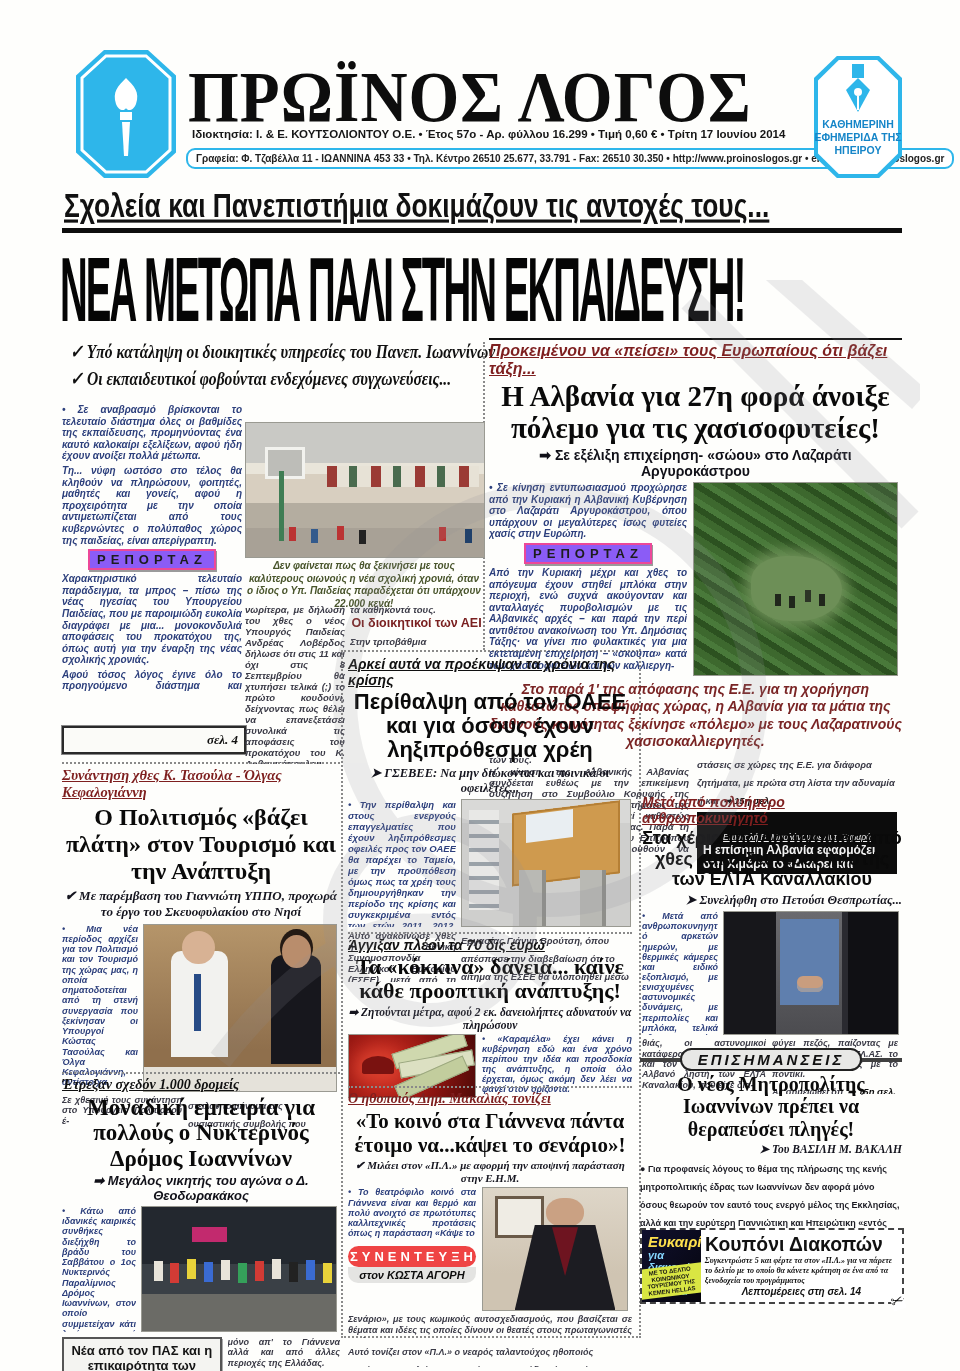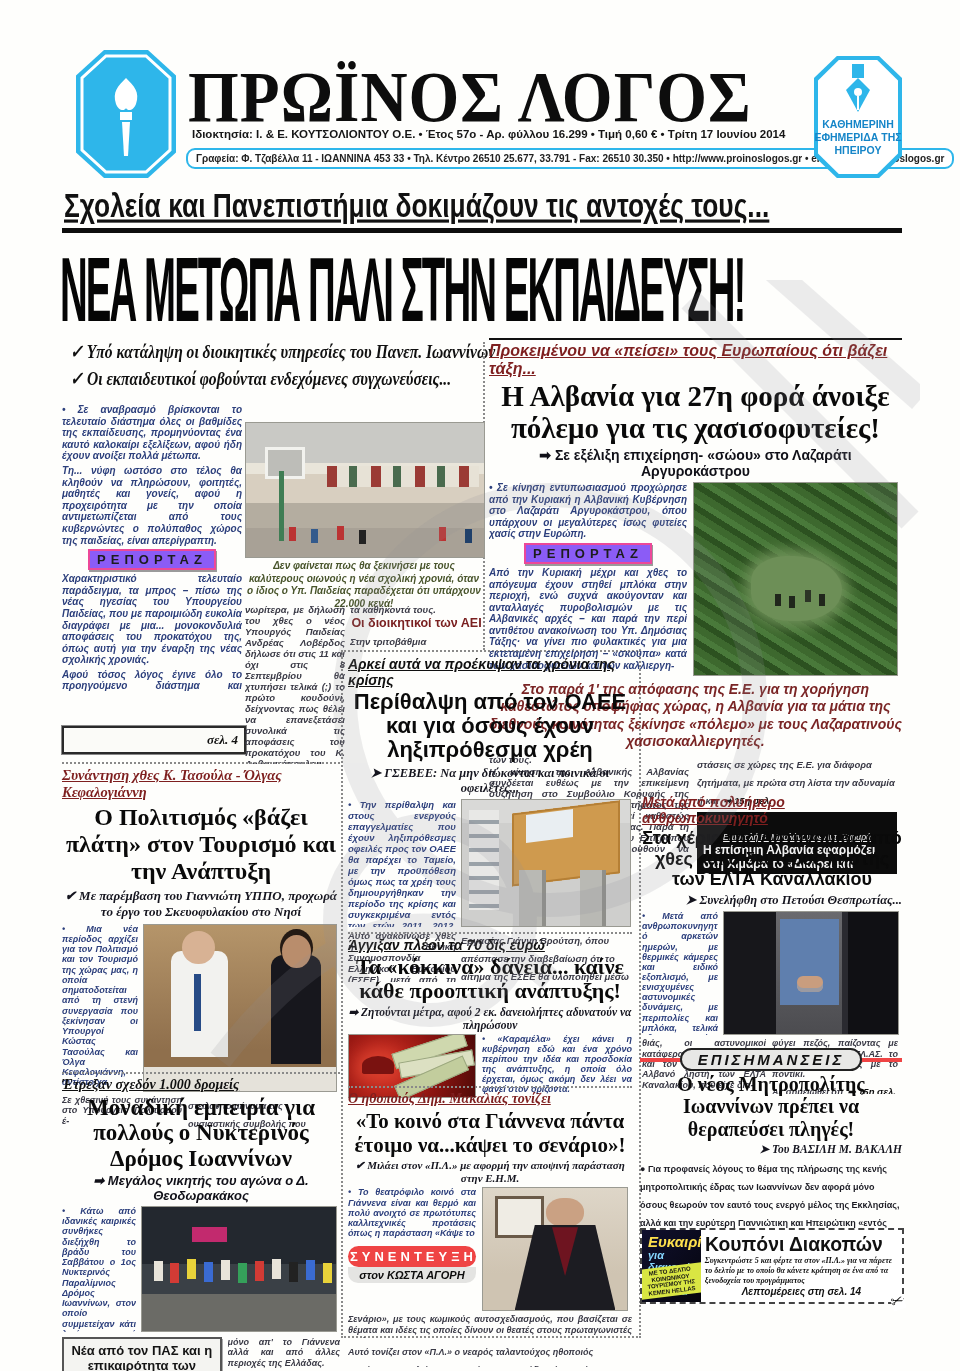--- a/index.html
+++ b/index.html
@@ -396,21 +396,21 @@
     <div style="display:flex;gap:6px;margin-top:3px;">
       <div class="bp bp-dark hidden-ov" style="font-size:9px;width:124px;height:52px;">θιάς, οι αστυνομικοί κατάφεραν να συλλάβουν και τον δεύτερο πάνοπλο Αλβανό ληστή των ΕΛΤΑ Καναλακίου, που είχε δια-</div>
       <div class="hidden-ov" style="width:126px;height:56px;">
         <div class="bp bp-dark" style="font-size:9px;margin-bottom:1px;">φύγει πεζός, παίζοντας με τους άνδρες της ΕΛ.ΑΣ. το παιχνίδι της γάτας με το ποντίκι.</div>
         <span class="bp bp-dark" style="font-size:9px;display:inline;">Ας σημειωθεί ότι</span>
         <span class="pageref">➡ 15η σελ.</span>
       </div>
     </div>
   </div>
 
-  <div class="abs" style="left:640px;top:1058px;width:262px;height:164px;border-top:4px solid #ef4444;">
+  <div class="abs" style="left:640px;top:1058px;width:262px;height:164px;border-top:4px solid #404040;">
     <div style="text-align:center;margin-top:-14px;"><span class="epis-pill">ΕΠΙΣΗΜΑΝΣΕΙΣ</span></div>
     <div class="serifh" style="font-size:20px;line-height:1.12;text-align:center;margin:2px 0;">Ο νέος Μητροπολίτης Ιωαννίνων πρέπει να θεραπεύσει πληγές!</div>
     <div class="deck-serif" style="font-size:11.5px;text-align:right;margin-bottom:2px;">➤ Του ΒΑΣΙΛΗ Μ. ΒΑΚΑΛΗ</div>
     <div class="hidden-ov" style="height:88px;">
       <span style="font-size:9px;line-height:1.15;font-weight:bold;color:#1c1c24;text-align:justify;display:inline;">● Για προφανείς λόγους το θέμα της πλήρωσης της κενής μητροπολιτικής έδρας των Ιωαννίνων δεν αφορά μόνο όσους θεωρούν τον εαυτό τους ενεργό μέλος της Εκκλησίας, αλλά και την ευρύτερη Γιαννιώτικη και Ηπειρώτικη «εντός και εκτός της Ελλάδος» κοινωνία. Αν εξαιρέσει κανείς μερικά δημοσιεύματα, μεταξύ των οποίων εκείνα του «Π.Λ.» και την πρόσφατη παρέμβαση του Περιφερειάρχη Αλέκου Καχριμάνη, παραμένει άγνωστο αν διατυπώθηκε άλ-</span>
       
     </div>
   </div>
 
   <div class="abs coupon" style="left:640px;top:1228px;width:260px;height:72px;display:flex;">

